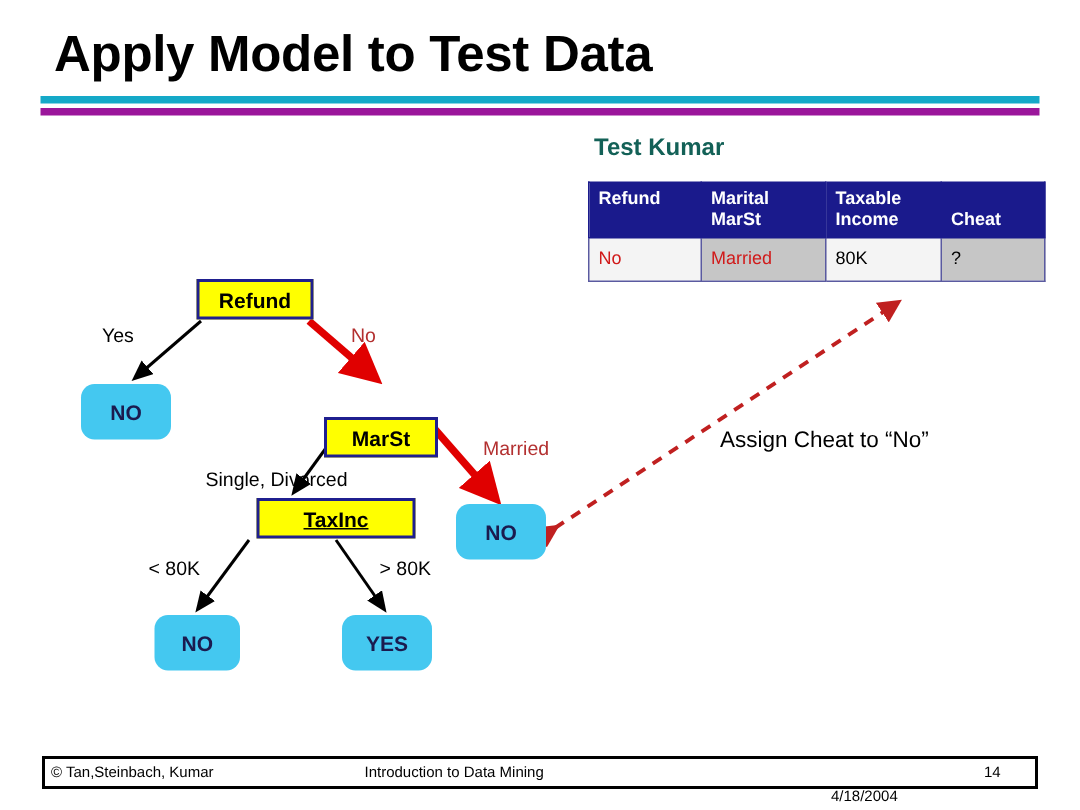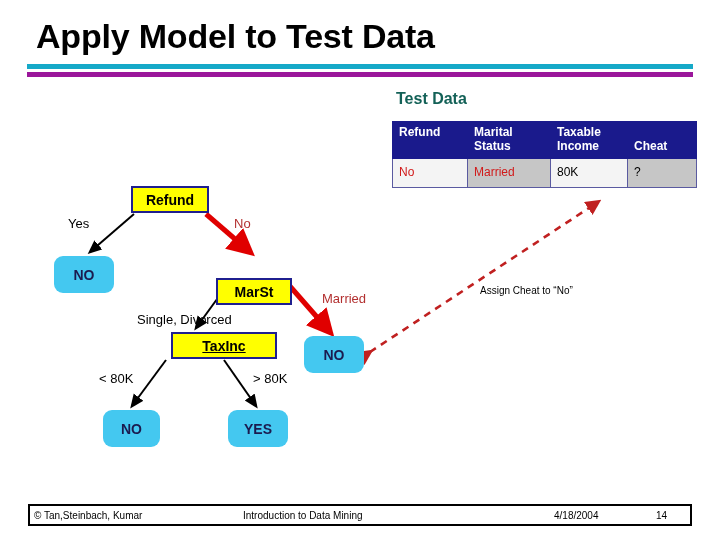--- a/index.html
+++ b/index.html
@@ -144,21 +144,21 @@
   #edge-label-single  { left: 137px; top: 294px; margin-top: 18px; }
   #edge-label-married { left: 322px; top: 291px; }
   #edge-label-lt80k   { left: 99px;  top: 371px; }
   #edge-label-gt80k   { left: 253px; top: 371px; }
 
   
   #annotation-assign {
     position: absolute;
     left: 480px;
     top: 285px;
-    font-size: 10px;
+    font-size: 15px;
     color: #000000;
     white-space: nowrap;
   }
 
   
   #tree-edges {
     position: absolute;
     left: 0;
     top: 0;
     width: 720px;
@@ -180,38 +180,38 @@
   }
   #slide-footer span {
     position: absolute;
     font-size: 10px;
     color: #000000;
     white-space: nowrap;
     top: 4px;
   }
   #footer-credit  { left: 4px; }
   #footer-course  { left: 213px; }
-  #footer-date    { left: 524px; }
+  #footer-date    { left: 524px; margin-top: 16px; }
   #footer-page    { left: 626px; }
 </style>
 </head>
 <body>
 
 <div id="slide-title">Apply Model to Test Data</div>
 
 <div id="divider-cyan"></div>
 <div id="divider-purple"></div>
 
-<div id="test-data-caption">Test Data</div>
+<div id="test-data-caption">Test Kumar</div>
 
 <table id="test-record-table">
   <thead>
     <tr>
       <th class="col-refund">Refund</th>
-      <th class="col-marital">Marital Status</th>
+      <th class="col-marital">Marital MarSt</th>
       <th class="col-income">Taxable Income</th>
       <th class="col-cheat">Cheat</th>
     </tr>
   </thead>
   <tbody>
     <tr>
       <td class="cell-white val-red">No</td>
       <td class="cell-gray val-red">Married</td>
       <td class="cell-white val-black">80K</td>
       <td class="cell-gray val-black">?</td>

